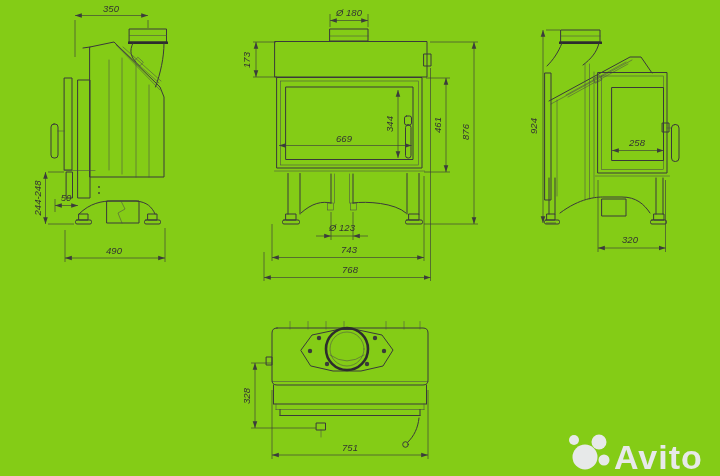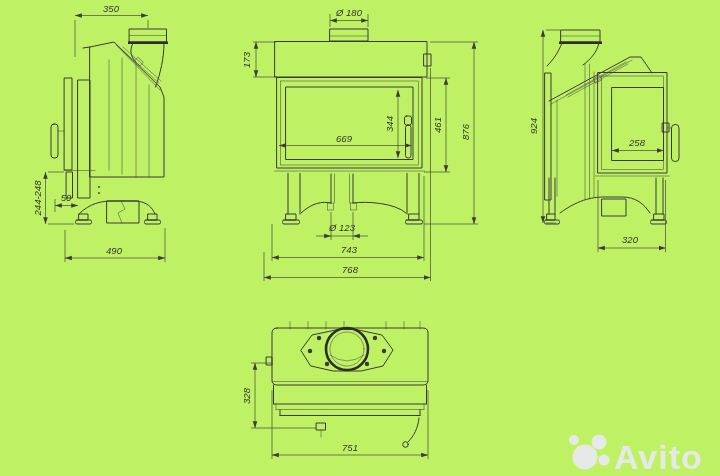--- a/index.html
+++ b/index.html
@@ -1,16 +1,16 @@
 <!DOCTYPE html>
 <html><head>
 <meta charset="utf-8">
 <style>
   html,body{margin:0;padding:0;background:#ffffff;}
-  .stage{position:relative;width:720px;height:476px;background:#bef264;overflow:hidden;}
+  .stage{position:relative;width:720px;height:476px;background:#84cc16;overflow:hidden;}
   svg{display:block;}
   .bodyline{stroke:#3a3a3a;fill:none;stroke-width:1;stroke-linejoin:round;stroke-linecap:round;}
   .thin{stroke:#4a4a4a;fill:none;stroke-width:.55;stroke-linecap:round;}
   .thick{stroke:#2d2d2d;fill:none;stroke-width:2.6;}
   .dim{stroke:#3c3c3c;fill:none;stroke-width:.65;}
   .dimtxt{font:italic 9.5px "Liberation Sans",sans-serif;fill:#333;}
   .wmtxt{font:bold 34px "Liberation Sans",sans-serif;fill:#e7e9e9;letter-spacing:1px;}
   .wmc{fill:#e7e9e9;stroke:none;}
   .bolt{fill:#3a3a3a;stroke:none;}
 </style>

